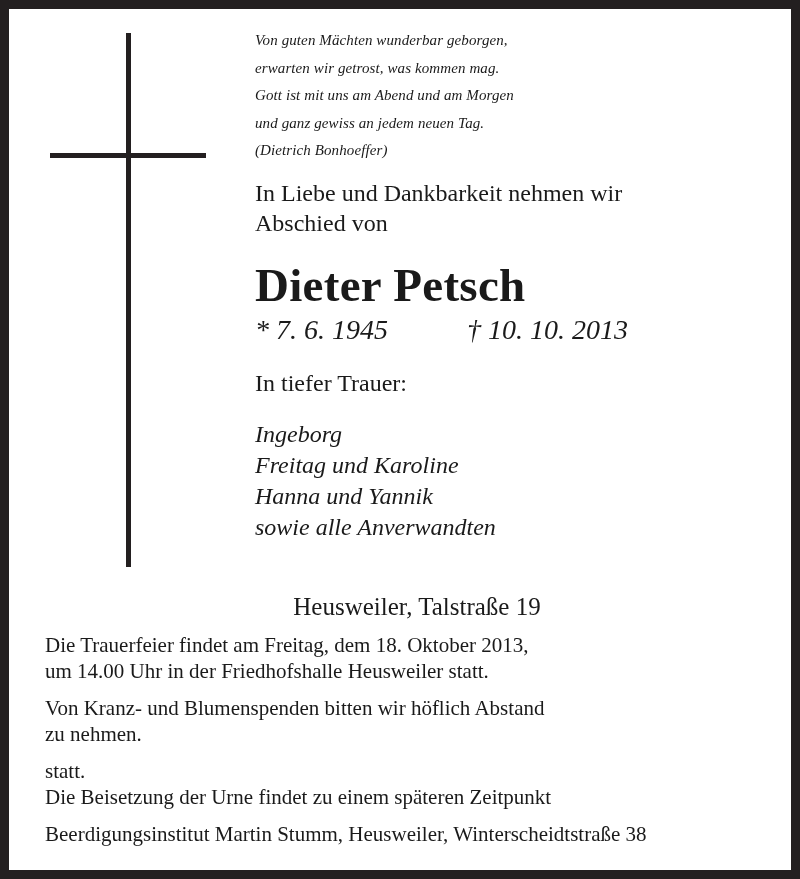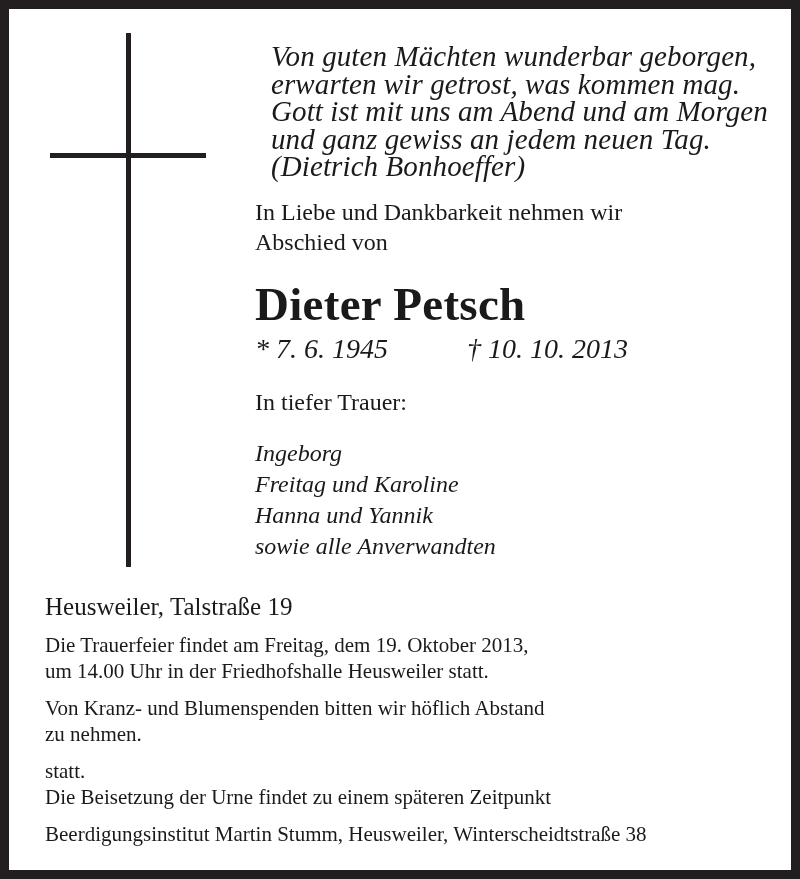--- a/index.html
+++ b/index.html
@@ -62,24 +62,24 @@
   
   .upper-col {
     position: absolute;
     left: 246px;
     top: 18px;
     width: 528px;
   }
 
   .poem {
     font-style: italic;
-    font-size: 29px;
+    font-size: 15px;
     line-height: 27.5px;
     letter-spacing: 0.1px;
-    margin: 16px;
+    margin: 0;
   }
   .poem .line {
     white-space: nowrap;
   }
   .poem .attribution {
     display: block;
     text-align: left;
     padding-right: 54px;
     white-space: nowrap;
   }
@@ -136,20 +136,21 @@
     left: 36px;
     top: 582px;
     width: 744px;
   }
 
   .address {
     font-size: 25px;
     line-height: 31px;
     margin: 0 0 10px 0;
     white-space: nowrap;
+    text-align: center;
   }
 
   .para {
     font-size: 21px;
     line-height: 26px;
     margin: 0 0 11px 0;
   }
   .para .line {
     white-space: nowrap;
     display: block;
@@ -206,21 +207,21 @@
         <span class="line">sowie alle Anverwandten</span>
       </div>
 
     </div>
 
     <div class="lower">
 
       <div class="address">Heusweiler, Talstraße 19</div>
 
       <div class="para">
-        <span class="line">Die Trauerfeier findet am Freitag, dem 19. Oktober 2013,</span>
+        <span class="line">Die Trauerfeier findet am Freitag, dem 18. Oktober 2013,</span>
         <span class="line">um 14.00 Uhr in der Friedhofshalle Heusweiler statt.</span>
       </div>
 
       <div class="para">
         <span class="line">Von Kranz- und Blumenspenden bitten wir höflich Abstand</span>
         <span class="line">zu nehmen.</span>
       </div>
 
       <div class="para">
         <span class="line">statt.</span>

